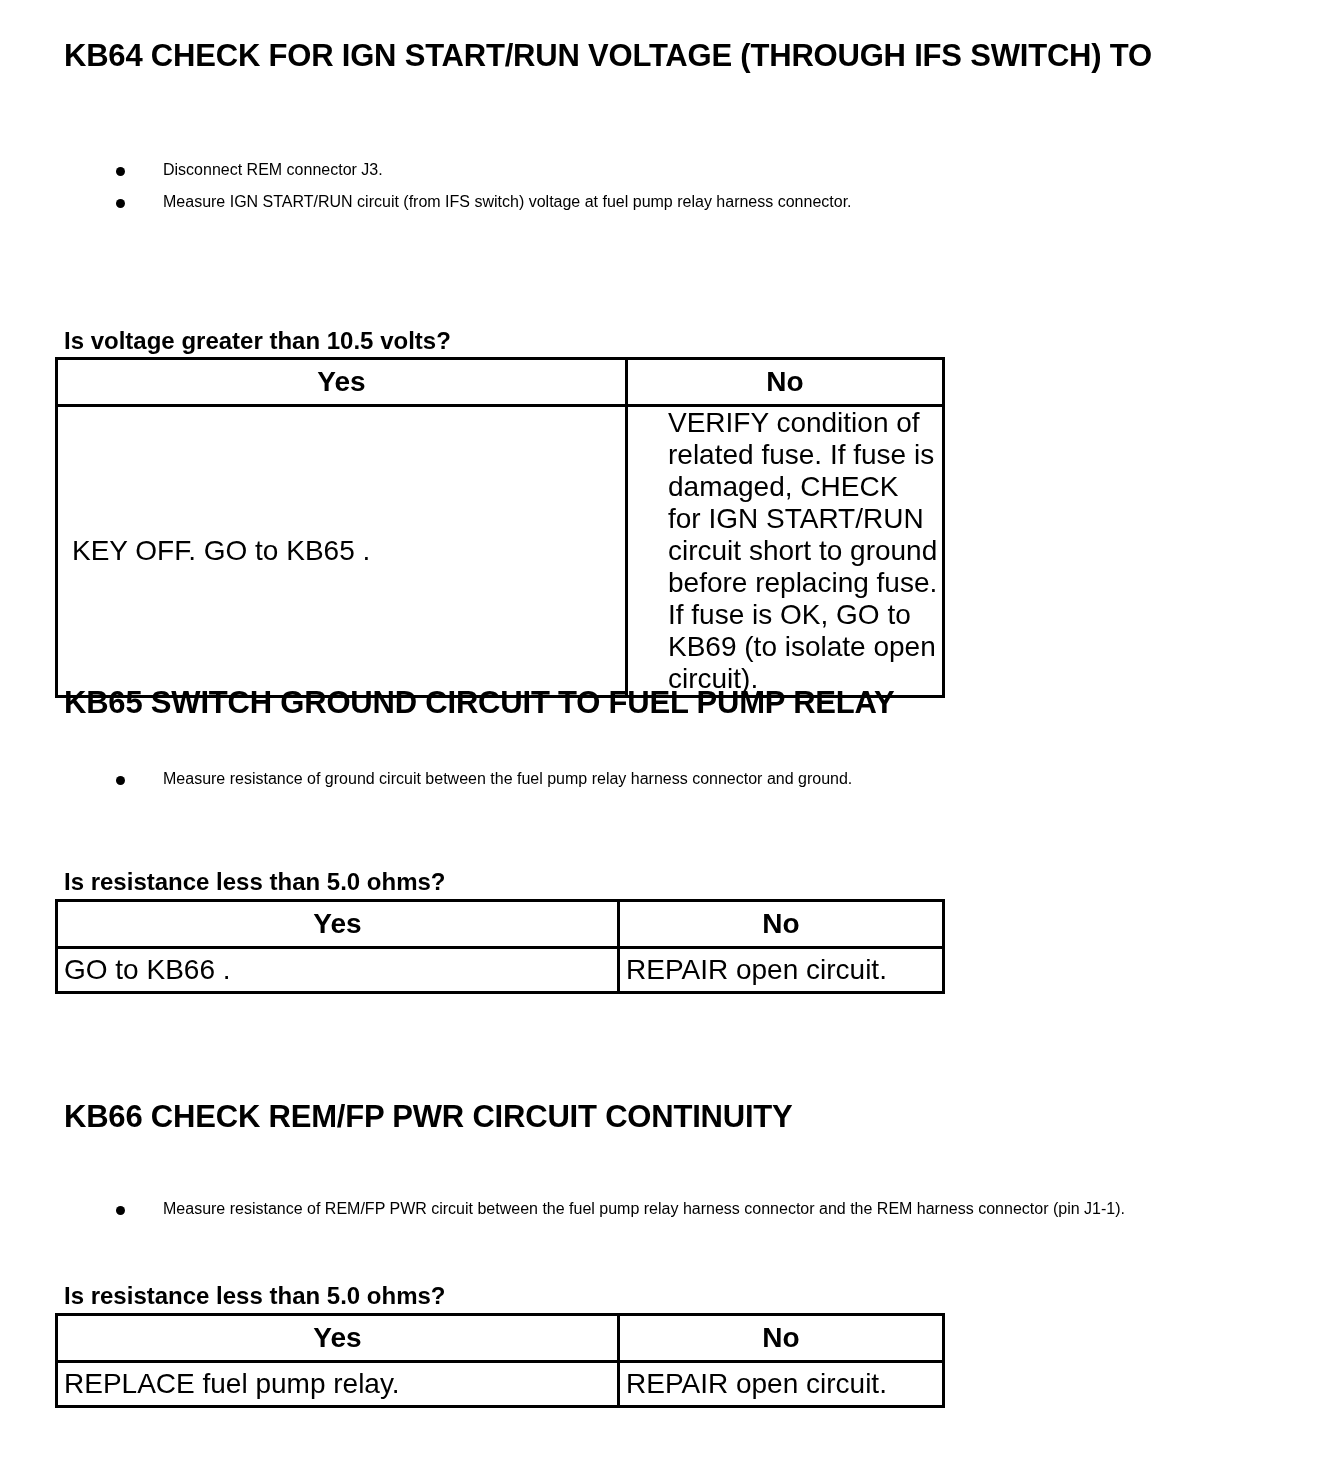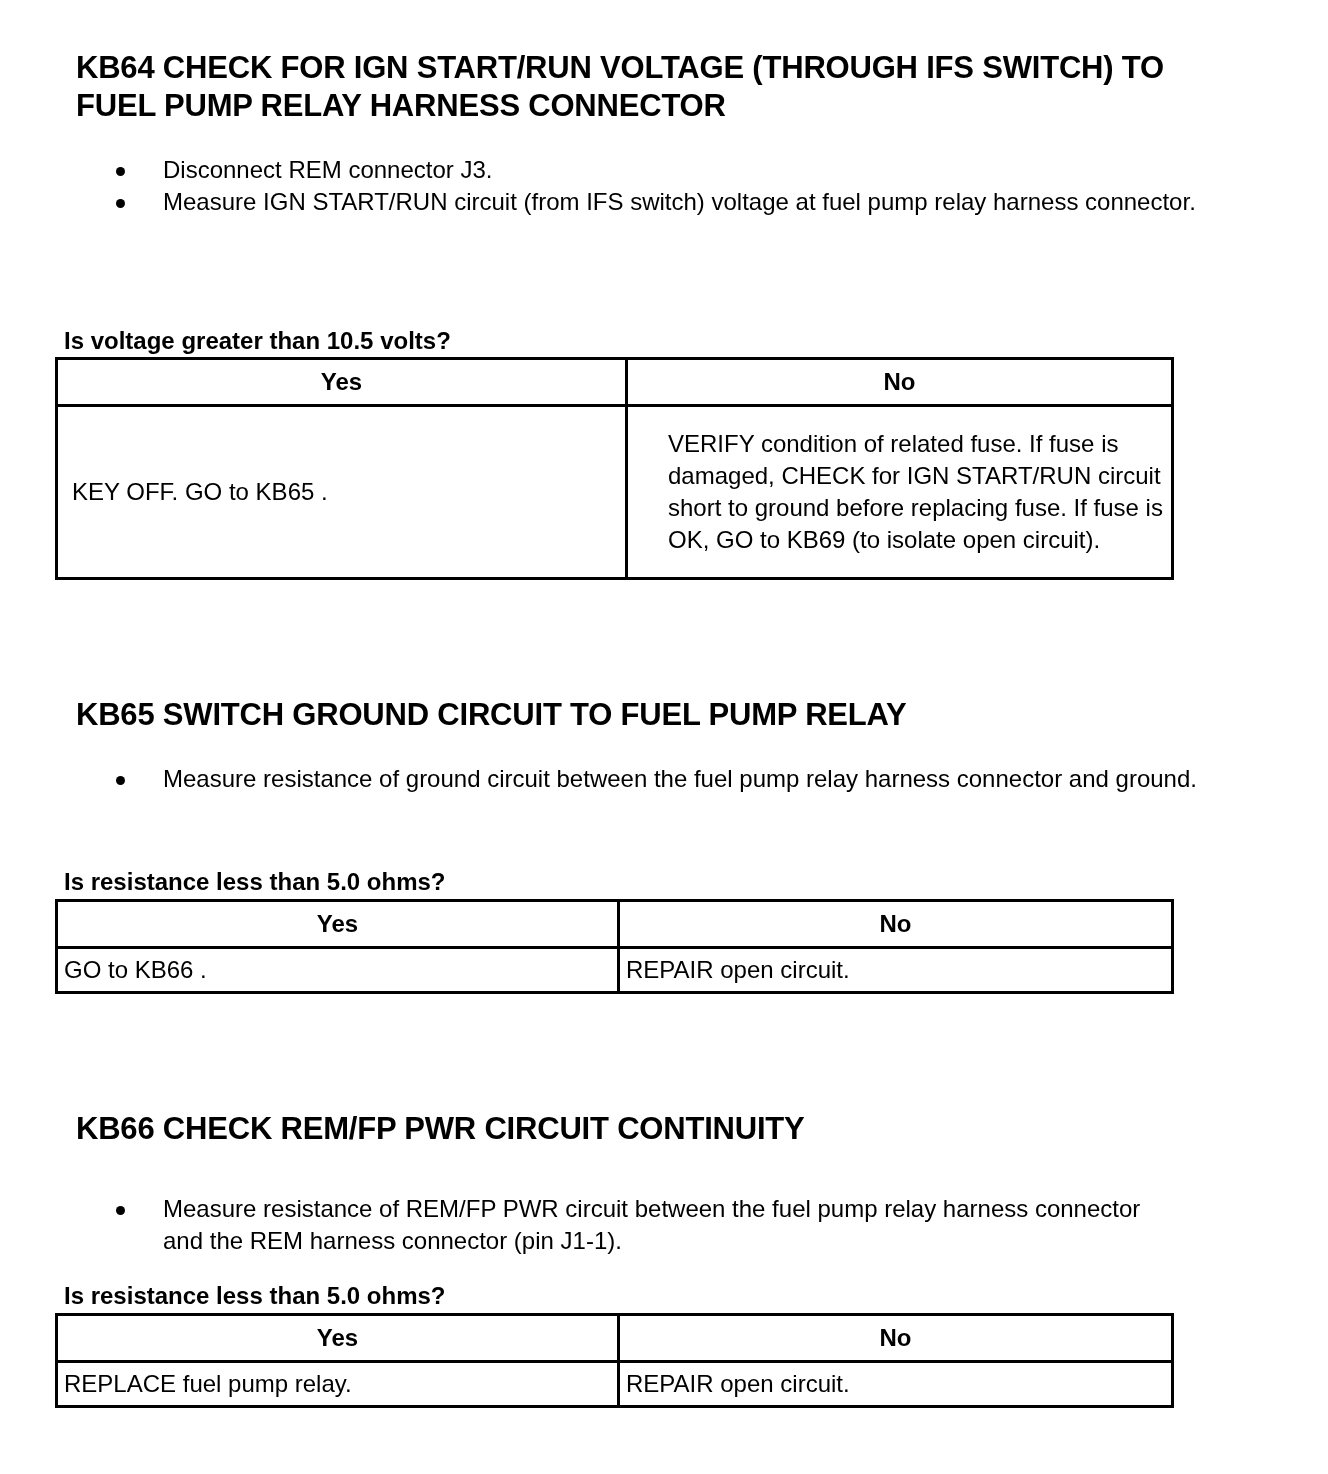--- a/index.html
+++ b/index.html
@@ -2,50 +2,49 @@
 <html><head>
 <meta charset="utf-8">
 <style>
   html, body { margin: 0; padding: 0; background: #ffffff; }
   body {
     width: 1328px; height: 1474px; position: relative; overflow: hidden;
     font-family: "Liberation Sans", sans-serif; color: #000;
   }
   .section { position: absolute; left: 0; width: 1328px; }
   .title {
-    position: absolute; left: 64px; margin: 12px;
+    position: absolute; left: 64px; margin: 0;
     font-weight: bold; font-size: 31px; line-height: 38px; letter-spacing: -0.2px;
   }
   .bullets { position: absolute; left: 0; width: 1328px; }
-  .bullet-item { position: relative; padding-left: 163px; font-size: 24px; line-height: 32px; width: 1100px; }
+  .bullet-item { position: relative; padding-left: 163px; font-size: 16px; line-height: 32px; width: 1100px; }
   .bullet-dot {
     position: absolute; left: 116px; top: 13px; width: 9px; height: 9px;
     border-radius: 50%; background: #000;
   }
   .question {
     position: absolute; left: 64px; font-weight: bold; font-size: 24px; line-height: 28px;
   }
   table.decision {
-    position: absolute; left: 55px; width: 1119px;
-    border-collapse: collapse; font-size: 24px; line-height: 32px;
+    position: absolute; left: 55px; width: 890px;
+    border-collapse: collapse; font-size: 28px; line-height: 32px;
   }
   table.decision th, table.decision td {
     border: 3px solid #000; padding: 0 6px; vertical-align: middle;
   }
   table.decision th { font-weight: bold; text-align: center; height: 44px; }
   table.decision th.col-yes, table.decision td.col-yes { width: 547px; }
   table.decision td { text-align: left; height: 42px; }
 </style>
 </head>
 <body>
 
 <div class="section">
   <h1 class="title" style="top:37px;">
     <span>KB64 CHECK FOR IGN START/RUN VOLTAGE (THROUGH IFS SWITCH) TO</span><br>
-    <span>FUEL PUMP RELAY HARNESS CONNECTOR</span>
   </h1>
   <div class="bullets" style="top:154px;">
     <div class="bullet-item">
       <span class="bullet-dot"></span>
       <span>Disconnect REM connector J3.</span>
     </div>
     <div class="bullet-item">
       <span class="bullet-dot"></span>
       <span>Measure IGN START/RUN circuit (from IFS switch) voltage at fuel pump relay harness connector.</span>
     </div>

